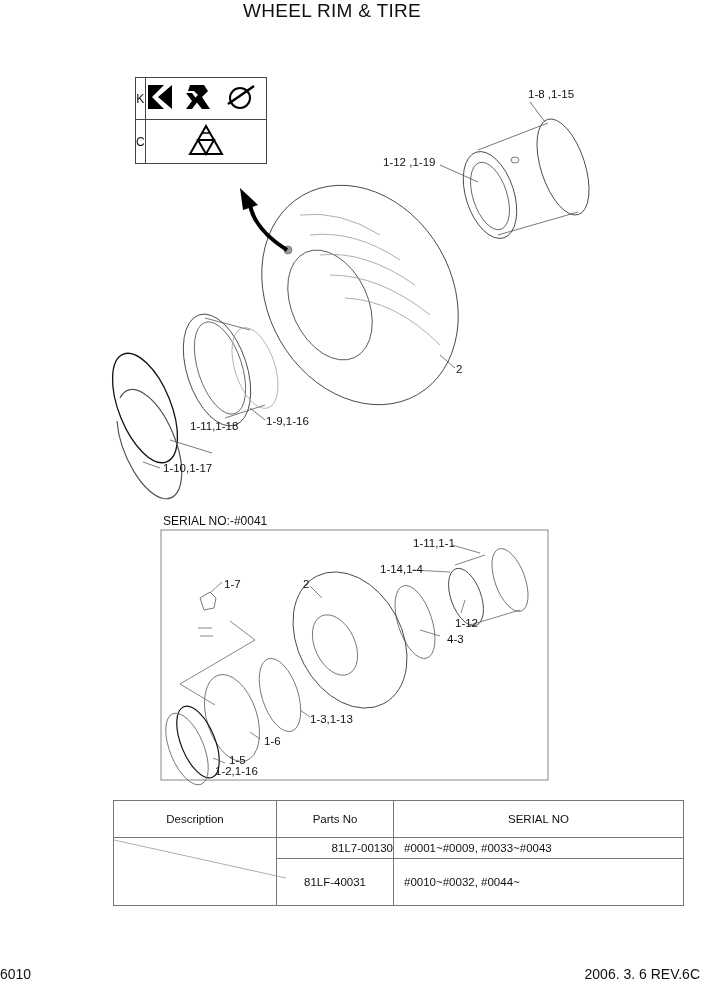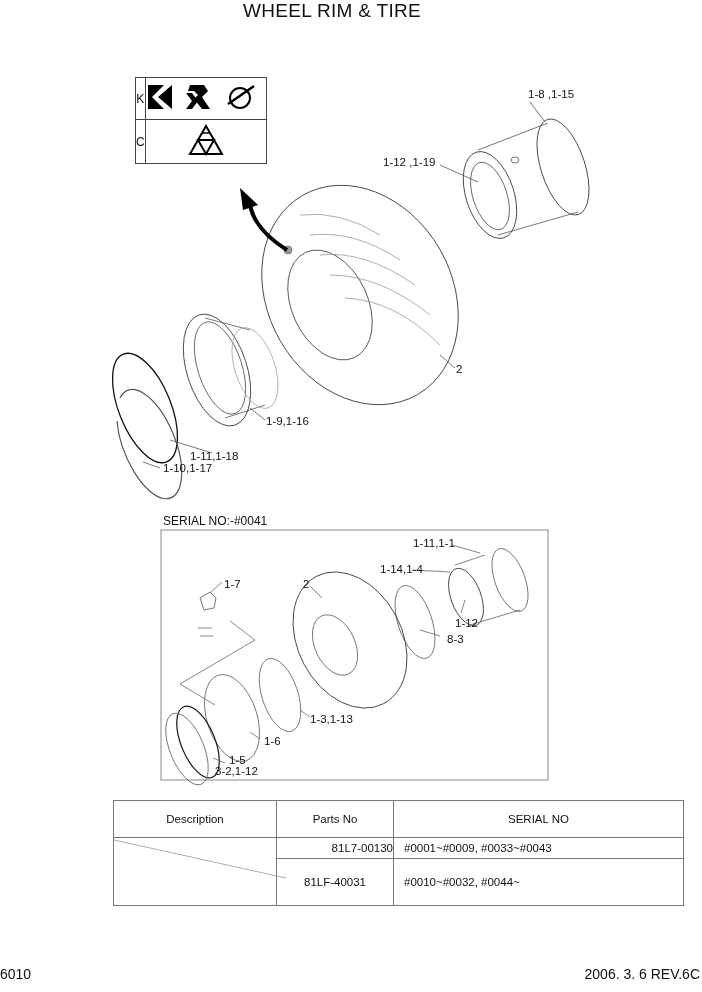--- a/index.html
+++ b/index.html
@@ -112,34 +112,34 @@
     <line x1="300" y1="710" x2="310" y2="717"></line>
     <line x1="250" y1="732" x2="260" y2="739"></line>
     <line x1="213" y1="758" x2="225" y2="763"></line>
   </g>
 </svg>
 
 <div class="abs lbl" style="left:528px;top:88px">1-8 ,1-15</div>
 <div class="abs lbl" style="left:383px;top:156px">1-12 ,1-19</div>
 <div class="abs lbl" style="left:456px;top:363px">2</div>
 <div class="abs lbl" style="left:266px;top:415px">1-9,1-16</div>
-<div class="abs lbl" style="left:190px;top:450px">1-11,1-18</div>
+<div class="abs lbl" style="left:190px;top:420px">1-11,1-18</div>
 <div class="abs lbl" style="left:163px;top:462px">1-10,1-17</div>
 
 <div class="abs lbl" style="left:163px;top:514px;font-size:12px">SERIAL NO:-#0041</div>
 <div class="abs lbl" style="left:413px;top:537px">1-11,1-1</div>
 <div class="abs lbl" style="left:380px;top:563px">1-14,1-4</div>
 <div class="abs lbl" style="left:455px;top:617px">1-12</div>
-<div class="abs lbl" style="left:447px;top:633px">8-3</div>
+<div class="abs lbl" style="left:447px;top:633px">4-3</div>
 <div class="abs lbl" style="left:303px;top:578px">2</div>
 <div class="abs lbl" style="left:224px;top:578px">1-7</div>
 <div class="abs lbl" style="left:310px;top:713px">1-3,1-13</div>
 <div class="abs lbl" style="left:264px;top:735px">1-6</div>
 <div class="abs lbl" style="left:229px;top:754px">1-5</div>
-<div class="abs lbl" style="left:215px;top:765px">3-2,1-12</div>
+<div class="abs lbl" style="left:215px;top:765px">1-2,1-16</div>
 
 <table class="abs parts-table">
   <tbody>
       <tr>
     <td style="width:162px;text-align:center;padding:0">Description</td>
     <td style="width:100px;text-align:center;padding:8px">Parts No</td>
     <td style="text-align:center;padding:0">SERIAL NO</td>
   </tr>
   <tr>
     <td rowspan="2" style="padding:0;position:relative">

